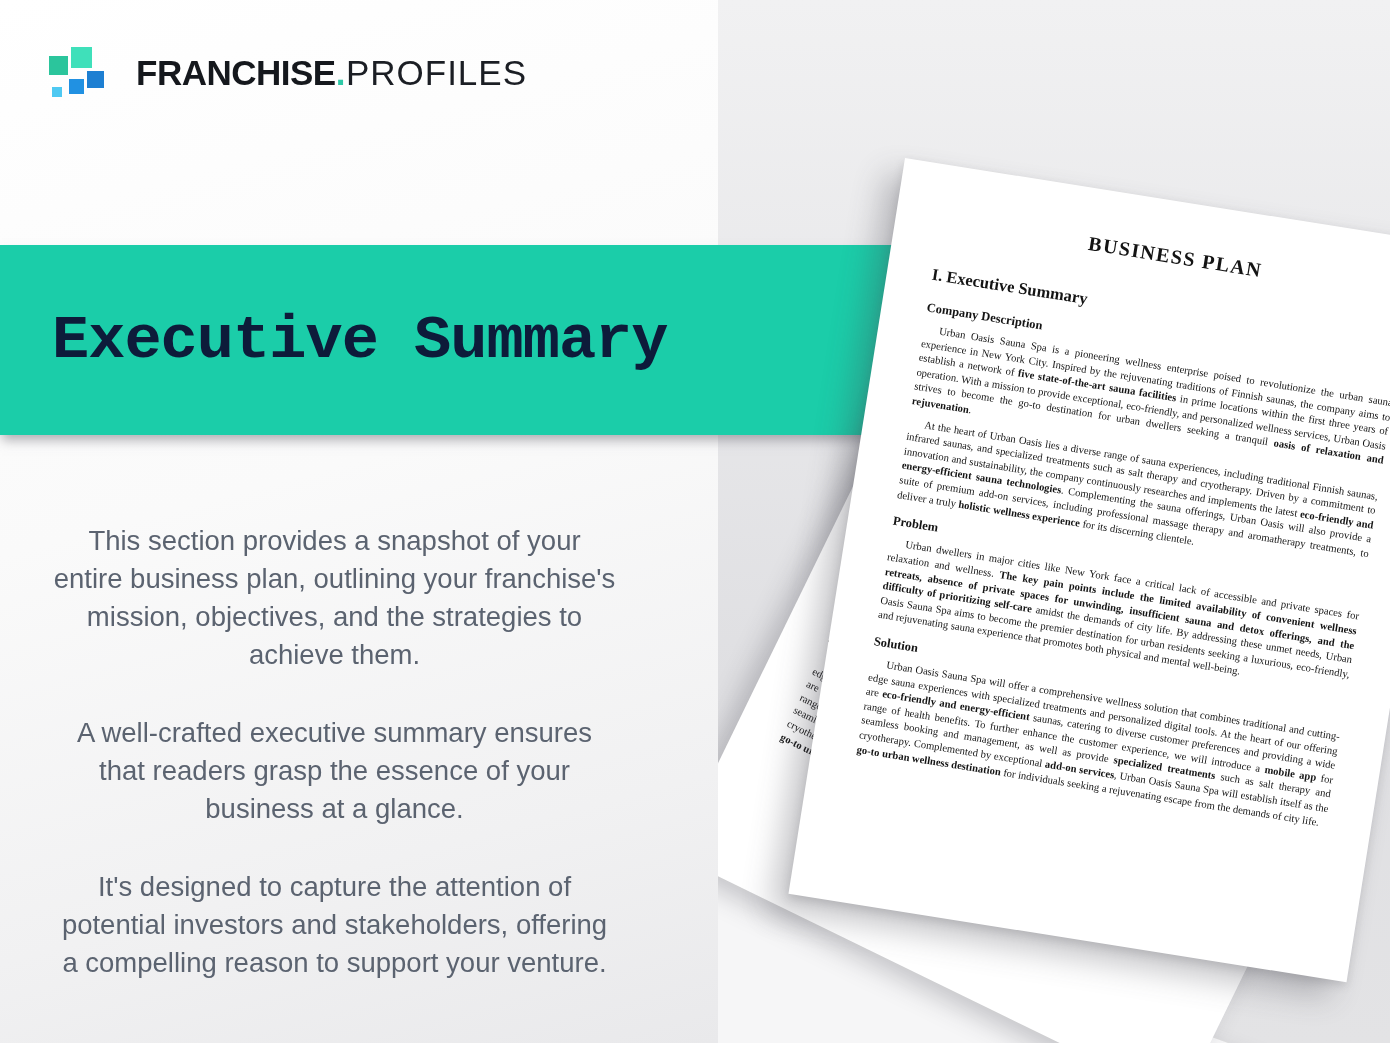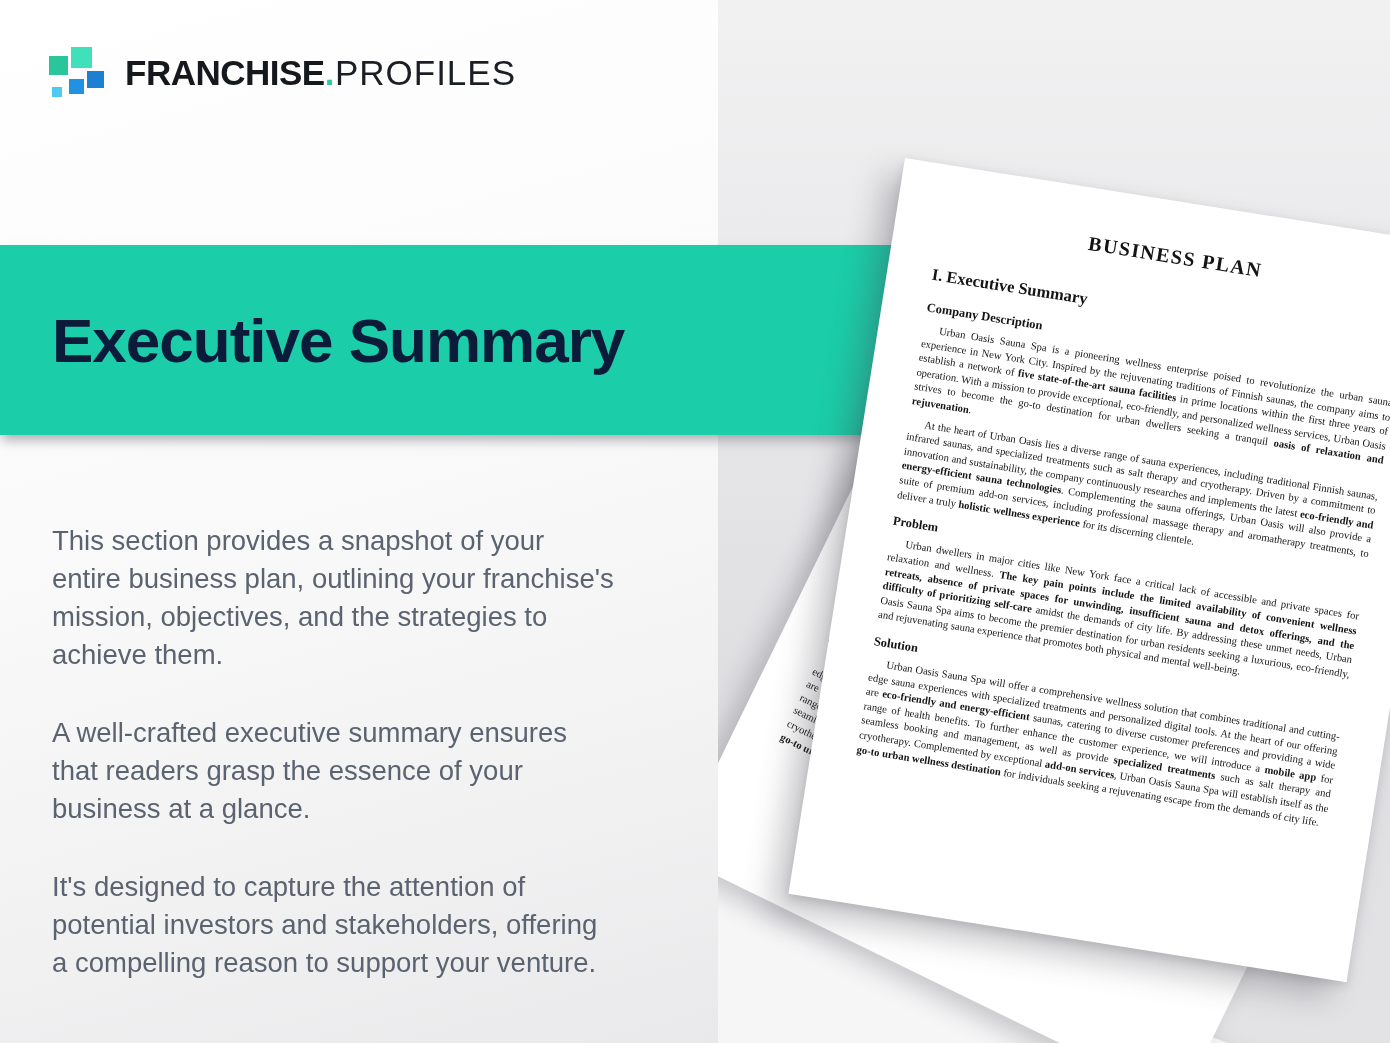--- a/index.html
+++ b/index.html
@@ -6,42 +6,42 @@
   .slide{position:relative;width:1390px;height:1043px;overflow:hidden;
          font-family:"Liberation Sans",sans-serif;background:#f7f7f8;}
 
   
   .bg-left{position:absolute;left:0;top:0;width:718px;height:1043px;
            background:linear-gradient(165deg,#ffffff 0%,#fafafa 45%,#f1f1f2 78%,#e9e9eb 100%);}
   .bg-right{position:absolute;left:718px;top:0;width:672px;height:1043px;
             background:linear-gradient(180deg,#f1f1f2 0%,#e9e9eb 30%,#dfdfe2 65%,#e3e3e5 100%);}
 
   
-  .logo{position:absolute;left:48px;top:44px;display:flex;align-items:center;gap:17px;z-index:4;}
+  .logo{position:absolute;left:48px;top:44px;display:flex;align-items:center;gap:28px;z-index:4;}
   .logo-mark{position:relative;width:60px;height:58px;}
   .logo-mark span{position:absolute;display:block;}
   .sq-mint {left:23px;top:3px; width:21px;height:21px;}
   .sq-green{left:1px; top:12px;width:19px;height:19px;}
   .sq-blue-r{left:39px;top:27px;width:17px;height:17px;}
   .sq-blue-m{left:21px;top:35px;width:15px;height:15px;}
   .sq-sky  {left:4px; top:43px;width:10px;height:10px;}
   .logo-text{font-size:35px;color:#15181d;letter-spacing:0.5px;white-space:nowrap;}
   .lt-bold{font-weight:bold;letter-spacing:-0.5px;}
   .lt-dot{font-weight:bold;}
   .lt-light{font-weight:normal;letter-spacing:1px;color:#1b1e24;}
 
   
   .banner{position:absolute;left:0;top:245px;width:942px;height:190px;z-index:2;
           box-shadow:0 7px 11px -2px rgba(110,110,118,0.55);}
   .banner h1{margin:0;position:absolute;left:52px;top:50%;transform:translateY(-50%);
              font-size:62px;font-weight:bold;letter-spacing:-1px;}
 
   
   .intro{position:absolute;left:52px;top:522px;width:565px;z-index:1;}
-  .intro p{margin:0 0 40px 0;font-size:27.5px;line-height:38px;color:#5b6370;}
+  .intro p{margin:0 0 40px 0;font-size:27.5px;line-height:38px;color:#5b6370;text-align:center;}
 
   
   .paper-stack-clip{position:absolute;left:718px;top:0;width:672px;height:1043px;
                     overflow:hidden;z-index:3;}
   .sheet{position:absolute;background:#ffffff;overflow:hidden;}
   .sheet-c{left:-34px;top:845px;width:780px;height:560px;background:#f6f6f7;
            transform:rotate(20deg);transform-origin:0 0;
            box-shadow:0 10px 24px rgba(60,60,70,0.20);z-index:1;}
   .sheet-b{left:282px;top:185px;width:565px;height:745px;
            transform:rotate(26deg);transform-origin:0 0;
@@ -71,21 +71,21 @@
       <span class="sq-mint" style="background: rgb(63, 224, 186);"></span>
       <span class="sq-green" style="background: rgb(43, 197, 156);"></span>
       <span class="sq-blue-r" style="background: rgb(29, 127, 210);"></span>
       <span class="sq-blue-m" style="background: rgb(33, 145, 226);"></span>
       <span class="sq-sky" style="background: rgb(78, 201, 242);"></span>
     </div>
     <div class="logo-text"><span class="lt-bold">FRANCHISE</span><span class="lt-dot" style="color: rgb(46, 201, 167);">.</span><span class="lt-light">PROFILES</span></div>
   </header>
 
   <div class="banner" style="background: rgb(27, 205, 169);">
-    <h1 style="color: rgb(13, 27, 58);">Executive Summary</h1>
+    <h1 style="color: rgb(13, 27, 58); font-family: Liberation Mono, monospace;">Executive Summary</h1>
   </div>
 
   <section class="intro">
     <p>This section provides a snapshot of your entire business plan, outlining your franchise's mission, objectives, and the strategies to achieve them.</p>
     <p>A well-crafted executive summary ensures that readers grasp the essence of your business at a glance.</p>
     <p>It's designed to capture the attention of potential investors and stakeholders, offering a compelling reason to support your venture.</p>
   </section>
 
   <div class="paper-stack-clip">
 

